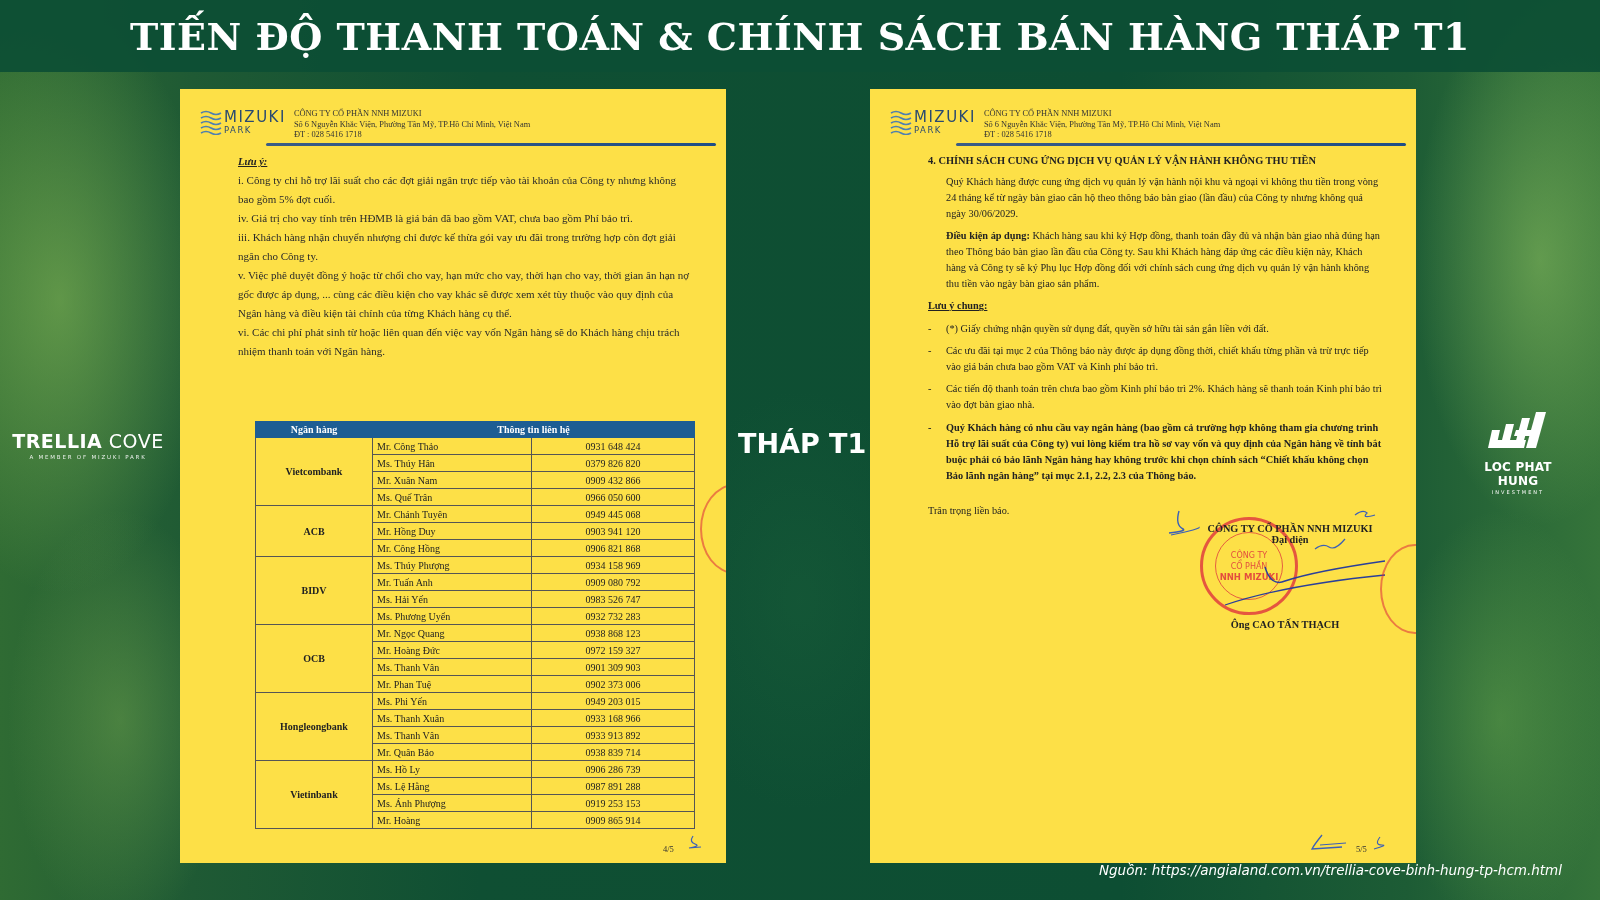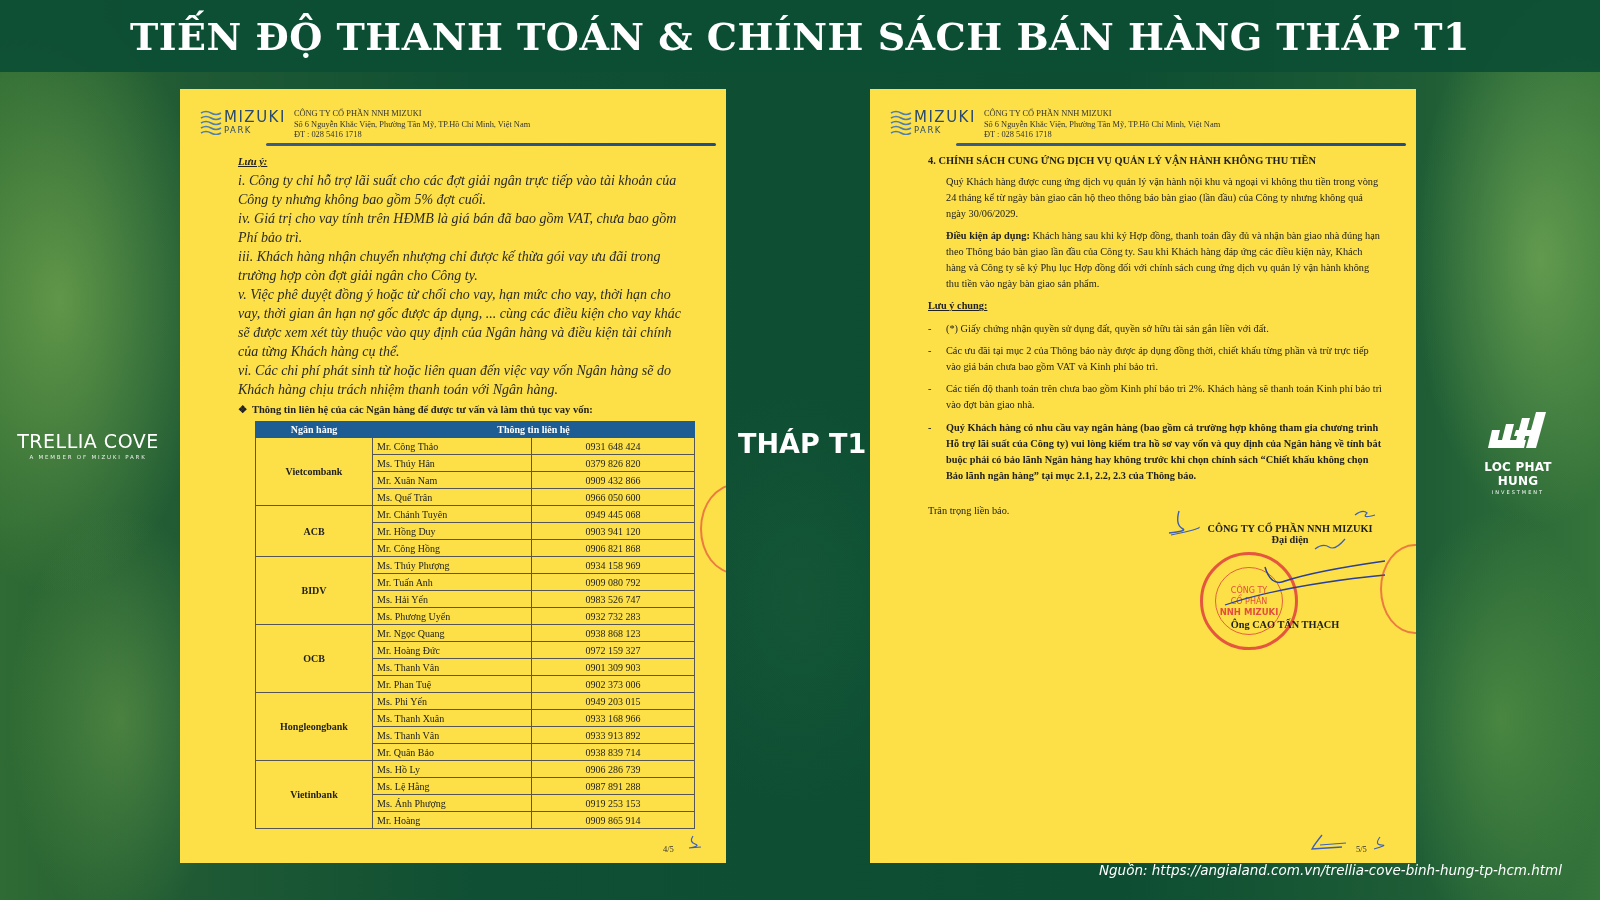--- a/index.html
+++ b/index.html
@@ -23,21 +23,21 @@
   .title-bar h1 {
     font-family: "DejaVu Serif", serif;
     font-weight: bold; font-size: 38px; color: #ffffff; letter-spacing: 0.5px;
   }
   .side-logo-left {
     position: absolute; left: 8px; top: 430px; width: 160px; text-align: center; color: #fff;
   }
   .side-logo-left .name {
     font-family: "DejaVu Sans", sans-serif; font-size: 19px; letter-spacing: 0.5px;
   }
-  .side-logo-left .name b { font-weight: normal; text-align: right; }
+  .side-logo-left .name b { font-weight: bold; text-align: right; }
   .side-logo-left .name span { font-weight: normal; }
   .side-logo-left .sub {
     font-family: "DejaVu Sans", sans-serif; font-size: 5.5px; letter-spacing: 1.8px; margin-top: 2px; opacity: .9;
   }
   .side-logo-right {
     position: absolute; left: 1462px; top: 410px; width: 112px; text-align: center; color: #fff;
   }
   .side-logo-right .mark { width: 64px; height: 44px; margin: 0 auto 2px; display: block; }
   .side-logo-right .name {
     font-family: "DejaVu Sans", sans-serif; font-weight: bold; font-size: 12px; letter-spacing: 0.2px; margin-top: 6px;
@@ -67,21 +67,21 @@
   .lh-text-brand { margin-left: 2px; font-family: "DejaVu Sans", sans-serif; color: #2a4a70; line-height: 1; }
   .lh-text-brand .big { font-size: 15px; letter-spacing: 1.5px; }
   .lh-text-brand .small { font-size: 8.5px; letter-spacing: 1.5px; margin-top: 1px; }
   .lh-info { margin-left: 8px; font-size: 8.4px; line-height: 10.5px; color: #333; }
   .lh-rule {
     position: absolute; left: 86px; top: 54px; width: 450px; height: 3px;
     background: linear-gradient(90deg, #3a5c86, #1f4e86);
     border-radius: 2px;
   }
 
-  .p-italic { font-style: italic; font-size: 14px; line-height: 19px; color: #2a2a2a; }
+  .p-italic { font-size: 11px; line-height: 19px; color: #2a2a2a; }
   .notes { position: absolute; left: 58px; top: 63px; width: 455px; }
   .notes .heading { font-style: italic; font-weight: bold; text-decoration: underline; font-size: 10.5px; line-height: 19px; }
   .notes .bank-heading { font-weight: bold; font-size: 10.5px; line-height: 19px; margin-top: 1px; }
   .notes .bank-heading .diamond { display: inline-block; width: 14px; }
 
   table.banks {
     position: absolute; left: 75px; top: 332px; width: 440px;
     border-collapse: collapse; font-size: 10px;
   }
   table.banks th {
@@ -101,21 +101,21 @@
   .r-body .sec-title { font-weight: bold; font-size: 10.4px; line-height: 16px; margin-left: 0; }
   .r-body .indent { padding-left: 18px; }
   .r-body .para { margin-top: 5px; }
   .r-body .lu-y { font-weight: bold; text-decoration: underline; margin-top: 6px; margin-left: 0; }
   .r-body .bullet { display: flex; margin-top: 6px; }
   .r-body .bullet .dash { width: 18px; flex-shrink: 0; }
   .r-body .bold { font-weight: bold; }
   .closing { position: absolute; left: 58px; top: 416px; font-size: 10.3px; }
   .sign-block { position: absolute; left: 300px; top: 434px; width: 240px; text-align: center; font-weight: bold; font-size: 10.3px; }
   .stamp {
-    position: absolute; left: 330px; top: 463px; width: 98px; height: 98px; border-radius: 50%;
+    position: absolute; left: 330px; top: 428px; width: 98px; height: 98px; border-radius: 50%;
     border: 3px solid rgba(220, 40, 60, 0.75);
   }
   .stamp .inner {
     position: absolute; left: 12px; top: 12px; width: 68px; height: 68px; border-radius: 50%;
     border: 1.5px solid rgba(220, 40, 60, 0.7);
     display: flex; flex-direction: column; align-items: center; justify-content: center;
     font-family: "DejaVu Sans", sans-serif; color: rgba(220, 40, 60, 0.8); font-size: 8px; line-height: 11px;
   }
   .stamp .inner .strong { font-weight: bold; font-size: 8.5px; }
   .signer { position: absolute; left: 310px; top: 530px; width: 210px; text-align: center; font-weight: bold; font-size: 10.3px; }
@@ -173,23 +173,20 @@
   </div>
   <div class="lh-rule"></div>
 
   <div class="notes">
     <div class="heading">Lưu ý:</div>
     <div class="p-italic">i.   Công ty chỉ hỗ trợ lãi suất cho các đợt giải ngân trực tiếp vào tài khoản của Công ty nhưng không bao gồm 5% đợt cuối.</div>
     <div class="p-italic">iv.  Giá trị cho vay tính trên HĐMB là giá bán đã bao gồm VAT, chưa bao gồm Phí bảo trì.</div>
     <div class="p-italic">iii. Khách hàng nhận chuyển nhượng chỉ được kế thừa gói vay ưu đãi trong trường hợp còn đợt giải ngân cho Công ty.</div>
     <div class="p-italic">v.   Việc phê duyệt đồng ý hoặc từ chối cho vay, hạn mức cho vay, thời hạn cho vay, thời gian ân hạn nợ gốc được áp dụng, ... cùng các điều kiện cho vay khác sẽ được xem xét tùy thuộc vào quy định của Ngân hàng và điều kiện tài chính của từng Khách hàng cụ thể.</div>
     <div class="p-italic">vi.  Các chi phí phát sinh từ hoặc liên quan đến việc vay vốn Ngân hàng sẽ do Khách hàng chịu trách nhiệm thanh toán với Ngân hàng.</div>
-    <div class="bank-heading">
-      <span class="diamond">❖</span><span>Thông tin liên hệ của các Ngân hàng để được tư vấn và làm thủ tục vay vốn:</span>
-    </div>
   </div>
 
   <table class="banks">
     <thead>
       <tr>
         <th>Ngân hàng</th>
         <th colspan="2">Thông tin liên hệ</th>
       </tr>
     </thead>
     <tbody>

